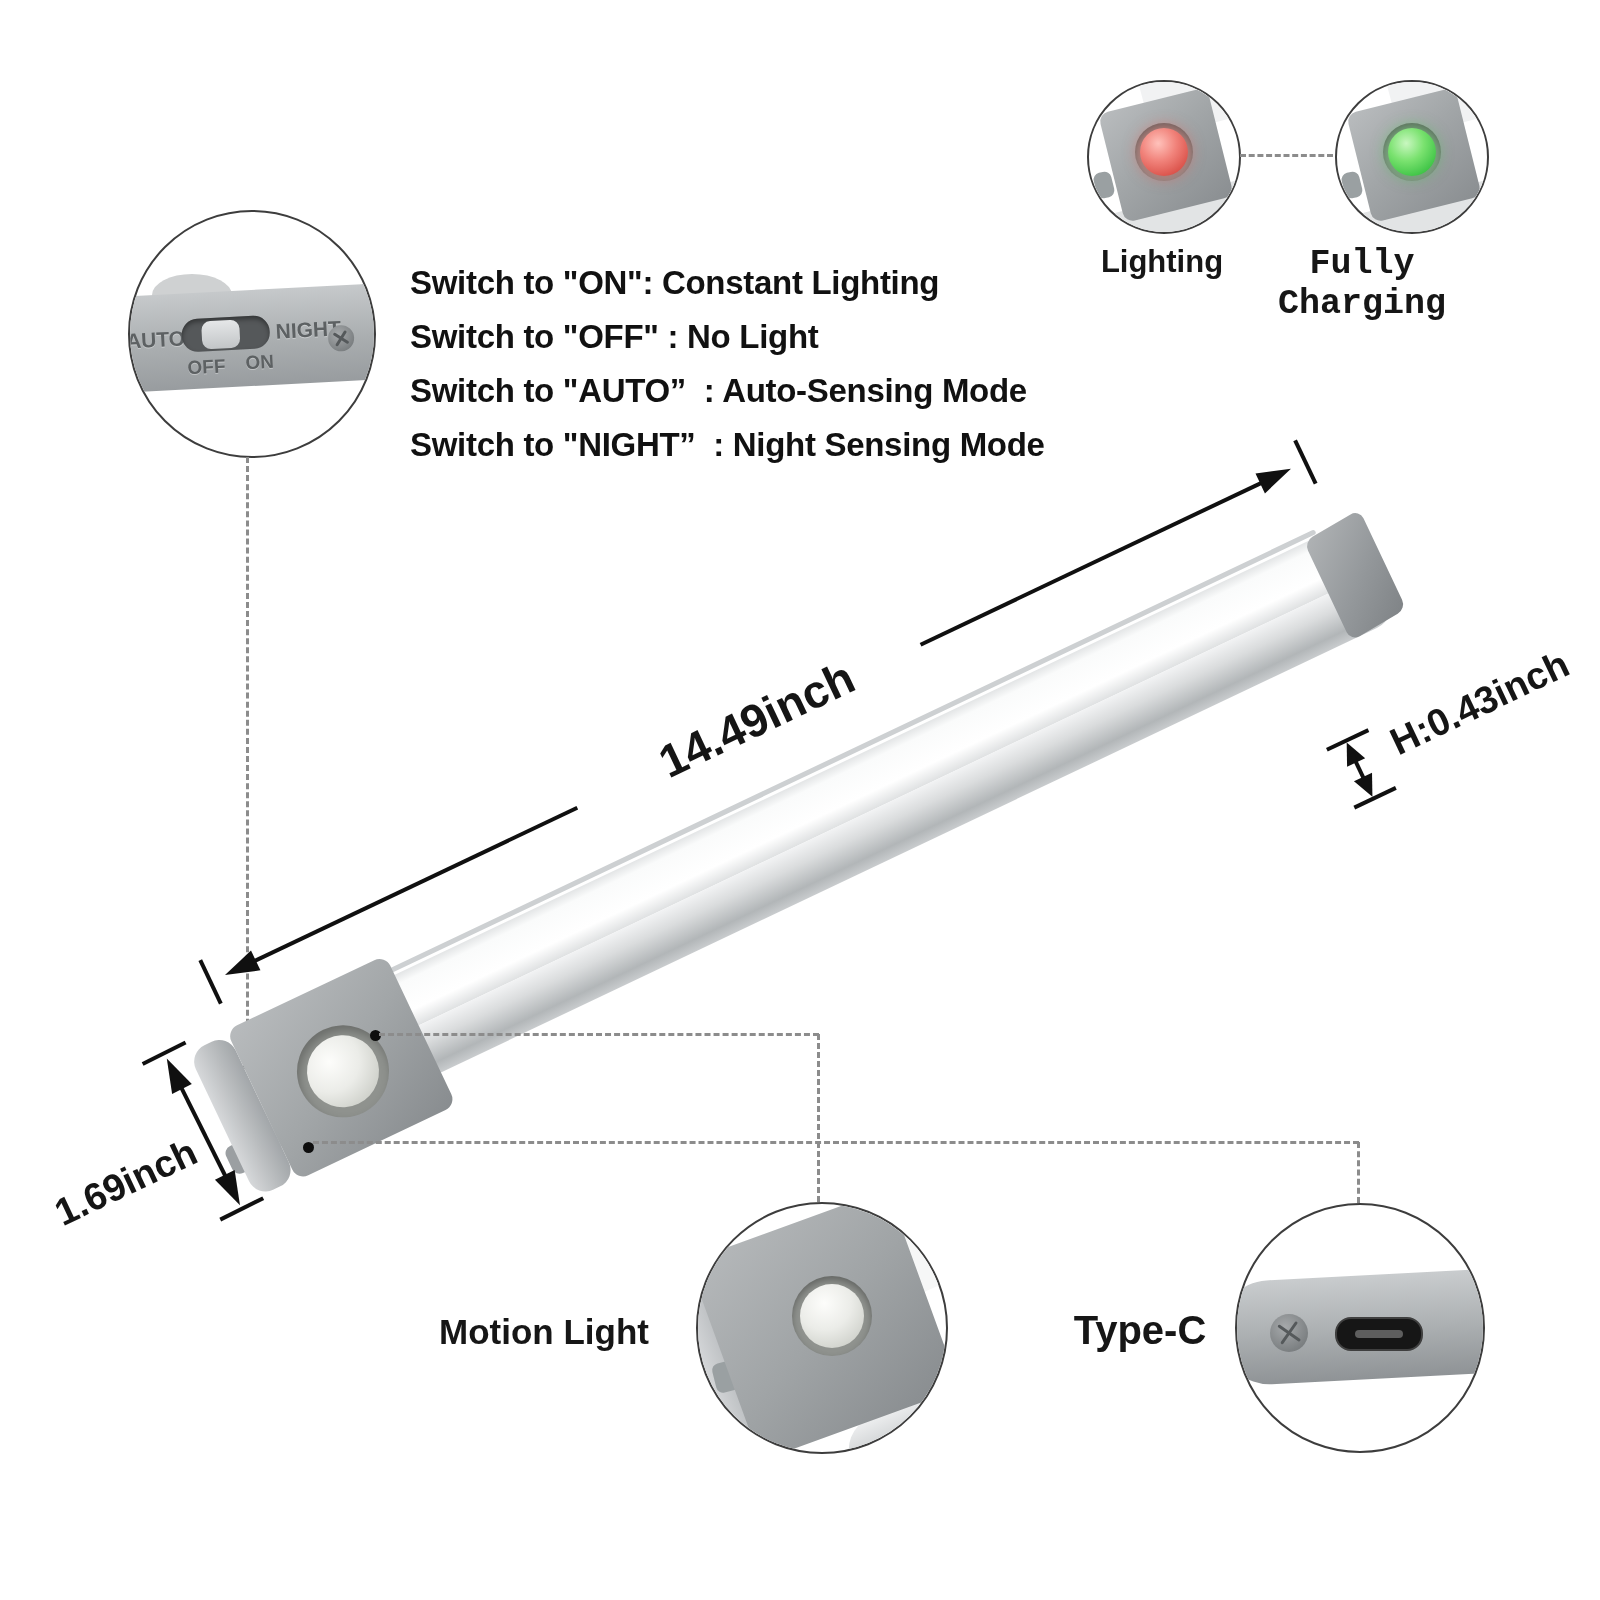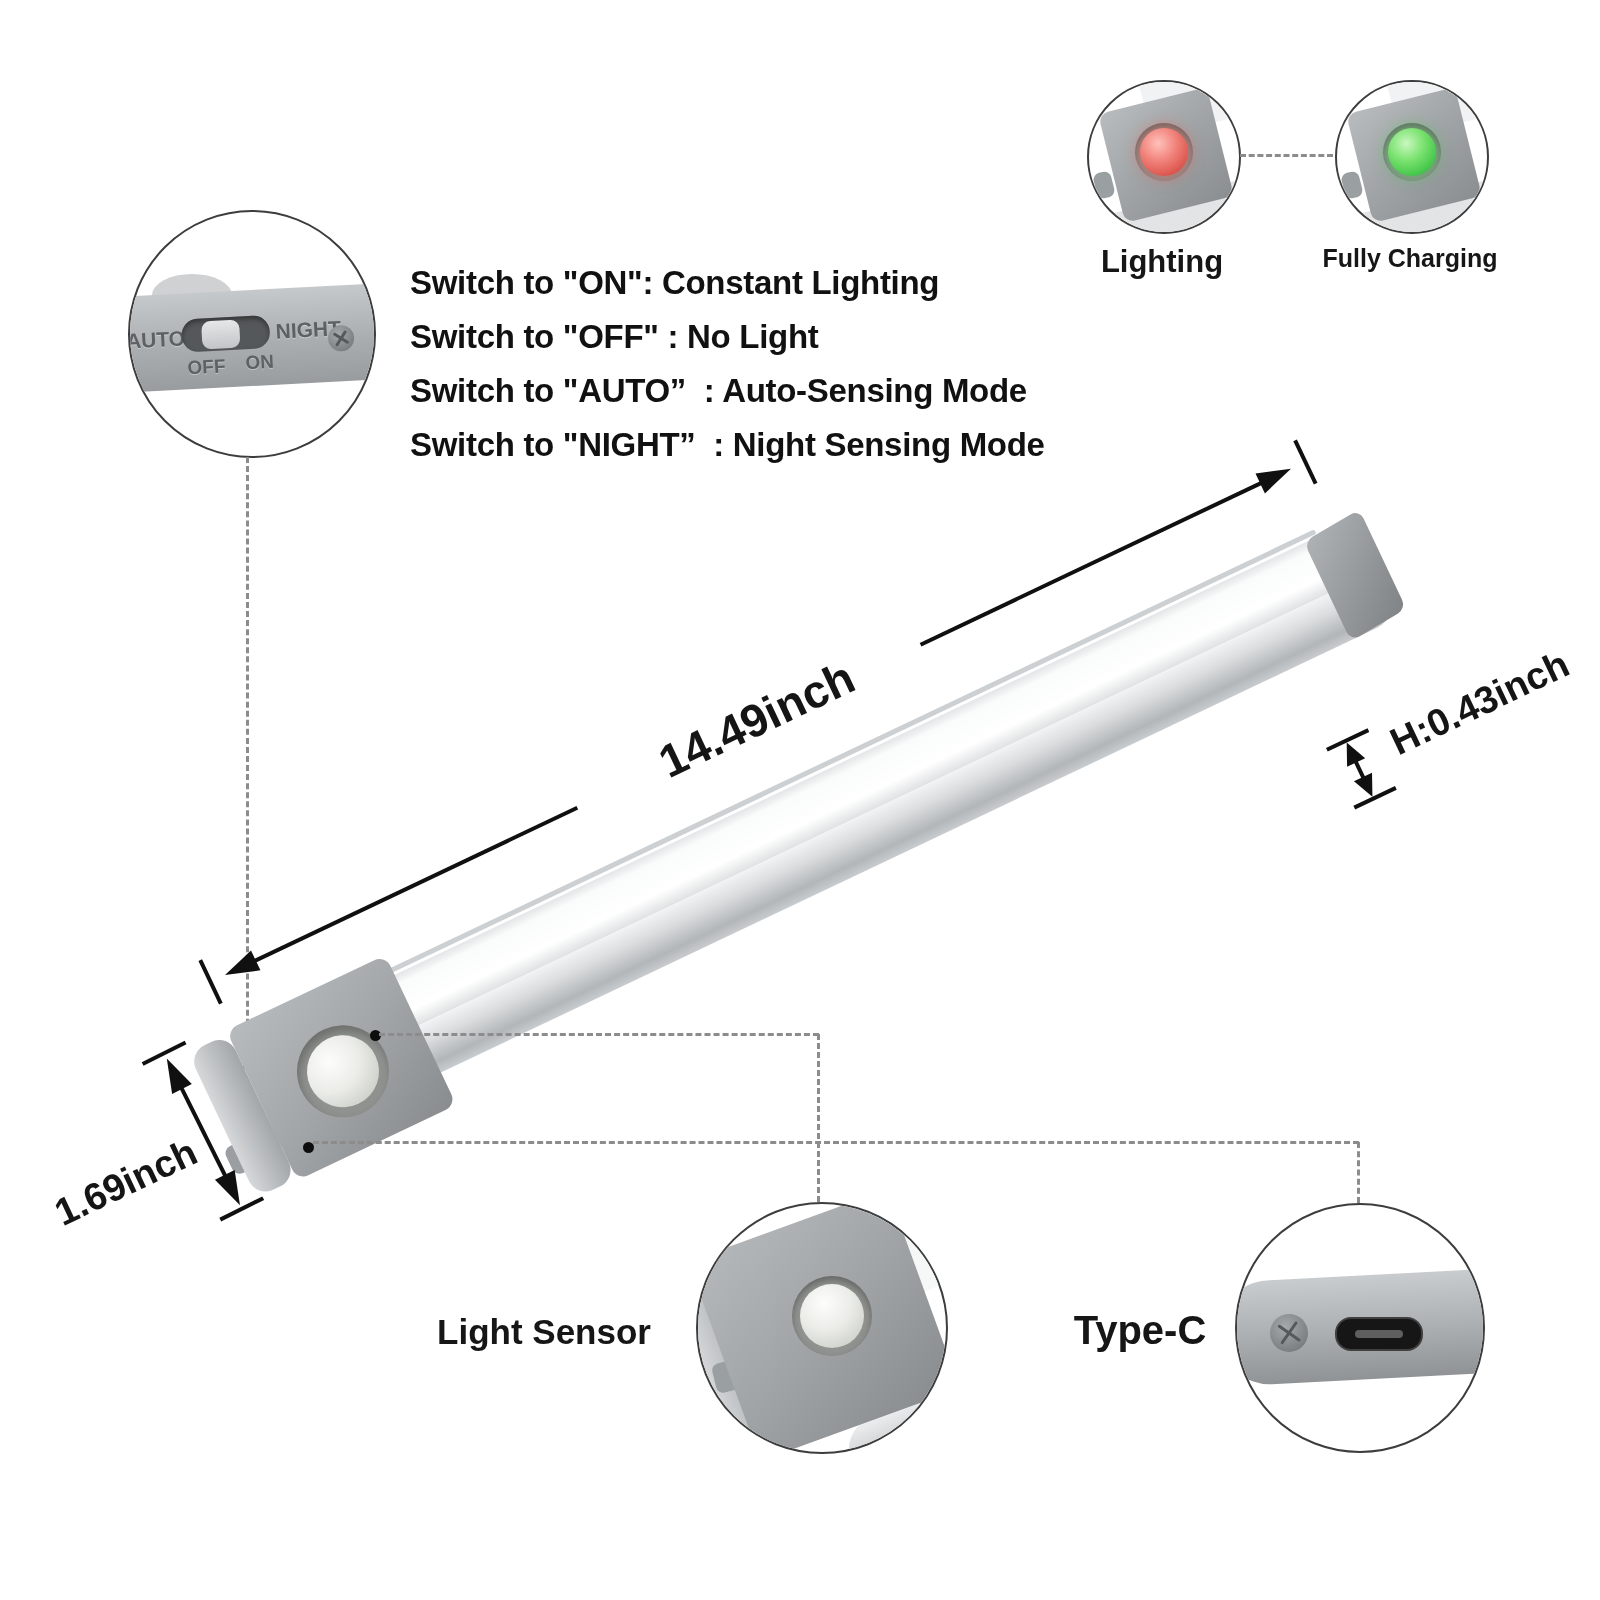--- a/index.html
+++ b/index.html
@@ -126,21 +126,21 @@
   <div class="cap-sliver-top" style="left:55px;top:-14px;width:130px;height:55px;"></div>
   <div class="cap-sliver-bot" style="left:30px;top:112px;width:140px;height:50px;"></div>
   <div class="cap-square" style="left:21px;top:17px;width:112px;height:112px;"></div>
   <div class="cap-tab" style="left:6px;top:90px;"></div>
   <div class="led-socket" style="left:46px;top:41px;width:58px;height:58px;"></div>
   <div class="led" style="left:51px;top:46px;width:48px;height:48px;
        background:radial-gradient(circle at 38% 32%,#c9f7c0 0%,#7ae26f 40%,#3bc244 80%,#2da83a 100%);
        box-shadow:0 0 14px 3px rgba(70,200,80,0.5);"></div>
 </div>
 <div class="caption" style="left:1062px;top:244px;width:200px;font-size:31px;">Lighting</div>
-<div class="caption" style="left:1280px;top:244px;width:260px;font-size:25px;">Fully Charging</div>
+<div class="caption" style="left:1232px;top:244px;width:260px;font-size:35px;font-family:Liberation Mono, monospace;">Fully Charging</div>
 
 <div id="light-bar">
   <div class="bar-rail"></div>
   <div class="bar-panel"></div>
   <div class="bar-tube"></div>
   <div class="bar-endcap"></div>
   <div class="head-cap"></div>
   <div class="head-nub"></div>
   <div class="head-face"></div>
   <div class="pir-socket"></div>
@@ -185,21 +185,21 @@
 <div class="callout" style="left:696px;top:1202px;width:248px;height:248px;">
   <div class="ms-panel" style="left:160px;top:-20px;width:170px;height:95px;"></div>
   <div class="ms-tube" style="left:148px;top:188px;width:180px;height:80px;"></div>
   <div class="ms-cap" style="left:8px;top:70px;width:46px;height:190px;"></div>
   <div class="cap-tab" style="left:16px;top:158px;width:22px;height:30px;"></div>
   <div class="ms-square" style="left:20px;top:15px;width:212px;height:212px;"></div>
   <div class="led-socket" style="left:94px;top:72px;width:80px;height:80px;background:#8f928e;"></div>
   <div class="led" style="left:102px;top:80px;width:64px;height:64px;
        background:radial-gradient(circle at 38% 30%,#fdfdfb 0%,#ebece8 45%,#d2d4ce 78%,#bfc1bb 100%);"></div>
 </div>
-<div class="caption" style="left:424px;top:1312px;width:240px;font-size:35px;">Light Sensor</div>
+<div class="caption" style="left:424px;top:1312px;width:240px;font-size:35px;">Motion Light</div>
 
 <div class="callout" style="left:1235px;top:1203px;width:246px;height:246px;">
   <div class="tc-bar" style="left:-16px;top:70px;width:300px;height:104px;"></div>
   <div class="screw" style="left:33px;top:109px;width:38px;height:38px;">
     <div class="screw-x1"></div>
       <div class="screw-x2"></div>
   </div>
   <div class="tc-port" style="left:98px;top:112px;width:84px;height:30px;">
     <div class="tc-port-slit" style="left:18px;top:11px;width:48px;height:8px;"></div>
   </div>

